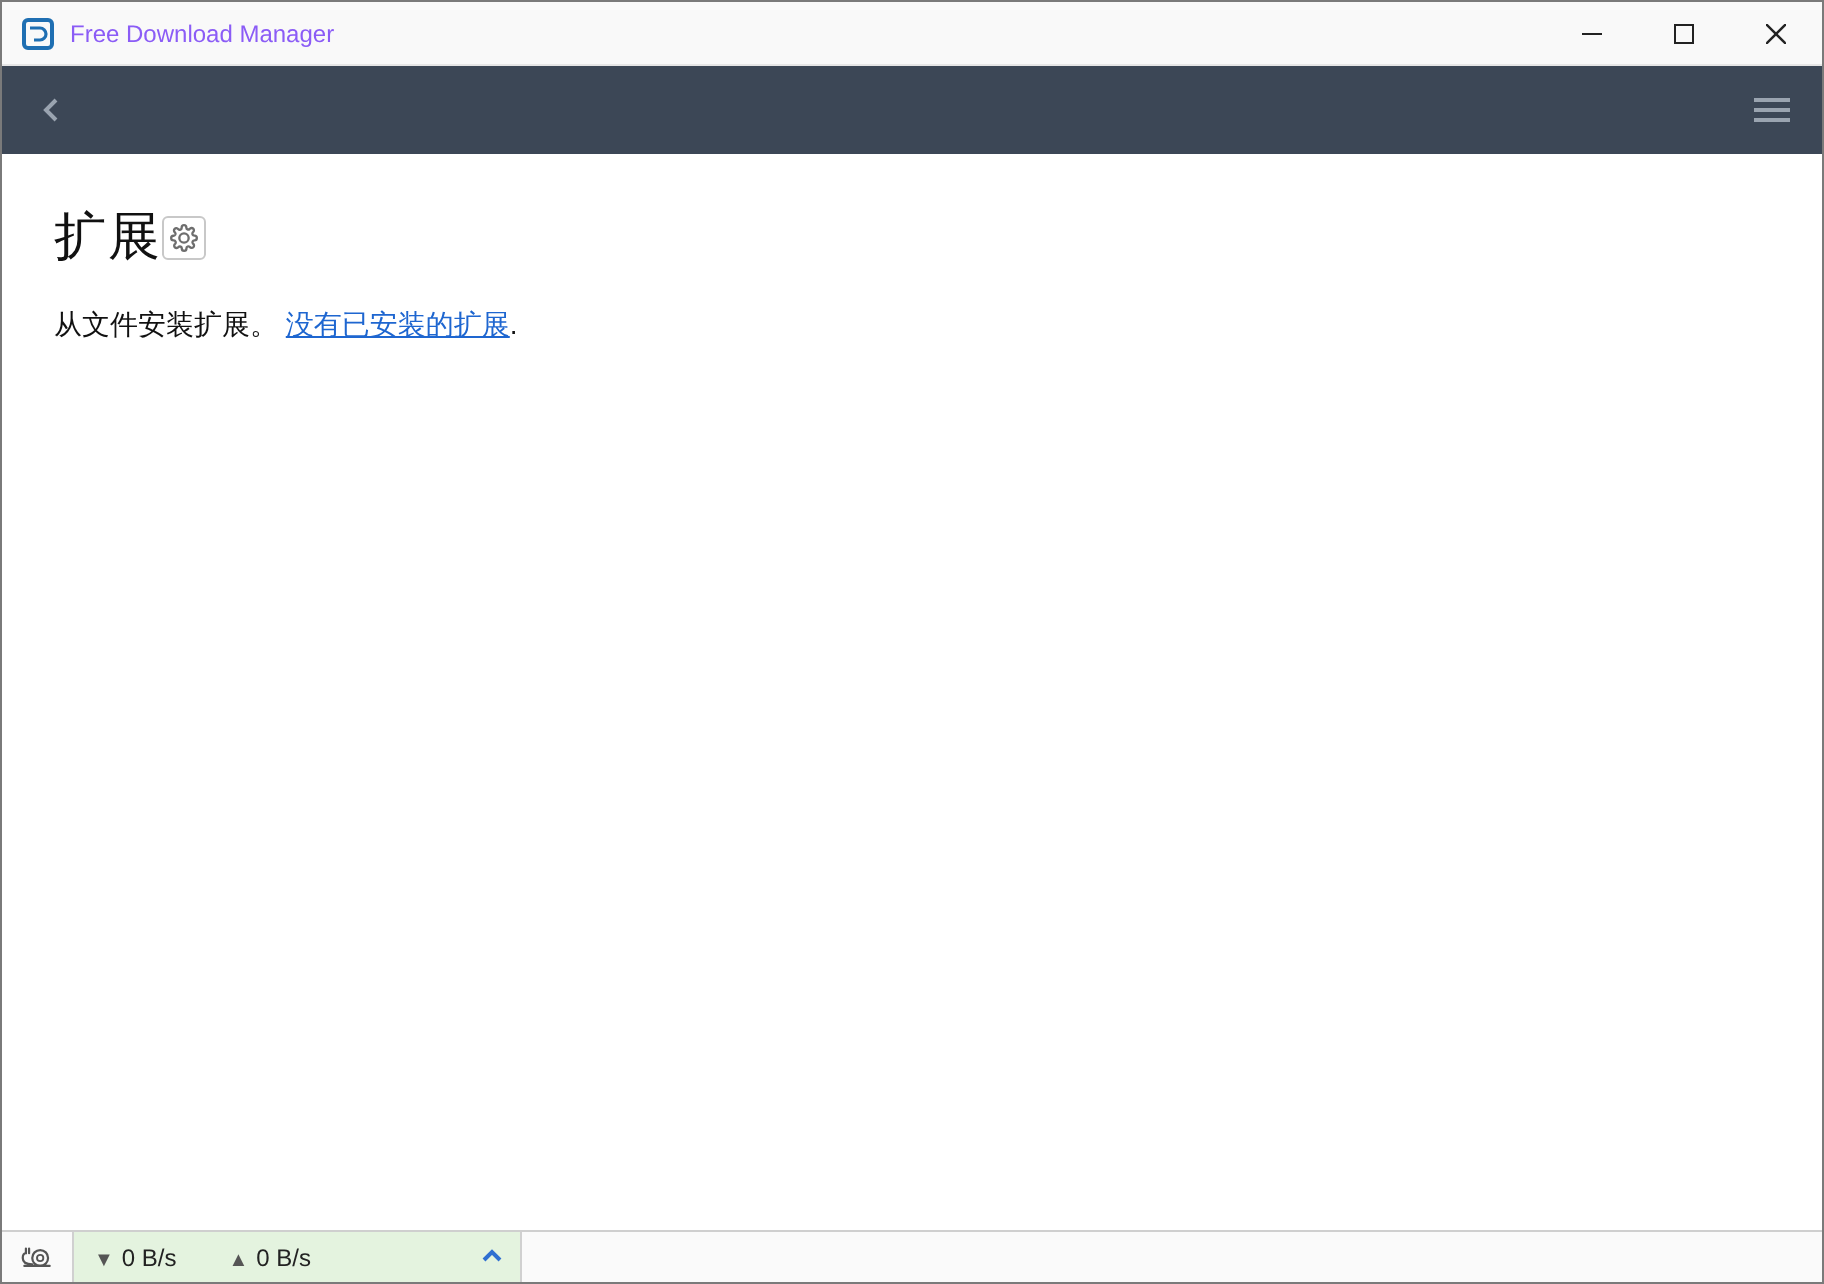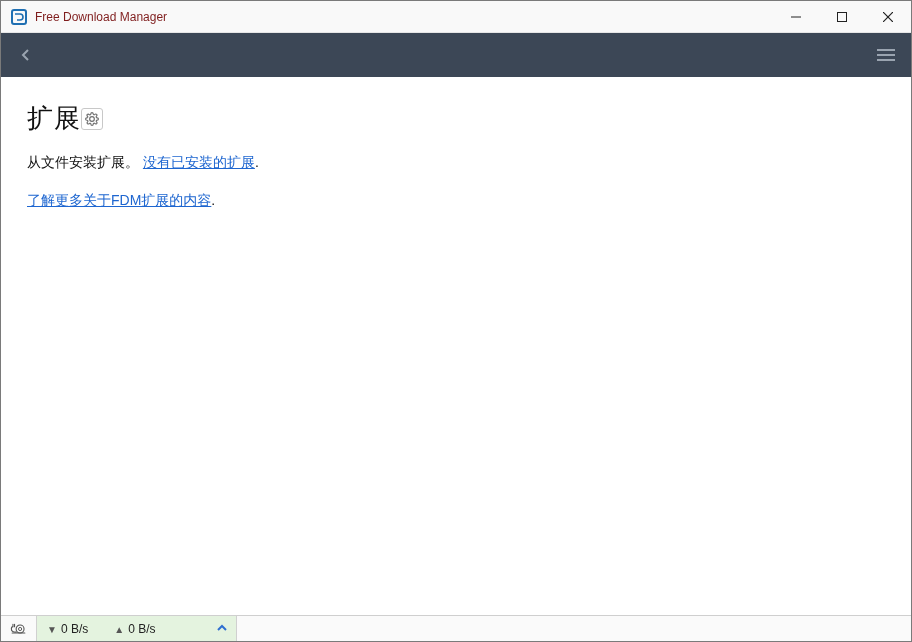--- a/index.html
+++ b/index.html
@@ -1,40 +1,40 @@
 <!DOCTYPE html>
 <html><head>
 <meta charset="utf-8">
 <style>
   * { box-sizing: border-box; margin: 0; padding: 0; }
   html, body { width: 912px; height: 642px; font-family: "Segoe UI", "Microsoft YaHei", sans-serif; overflow: hidden; background: #fff; }
   .window { width: 912px; height: 642px; border: 1px solid #7a7a7a; display: flex; flex-direction: column; background: #fff; }
   
   .titlebar { height: 32px; display: flex; align-items: center; background: #f9f9f9; border-bottom: 1px solid #e6e6e6; }
   .titlebar .app-icon { width: 16px; height: 16px; margin-left: 10px; display: flex; align-items: center; justify-content: center; }
-  .titlebar .title-text { margin-left: 8px; font-size: 12px; color: #7f1d1d; }
+  .titlebar .title-text { margin-left: 8px; font-size: 12px; color: #8b5cf6; }
   .titlebar .spacer { flex: 1; }
   .win-btn { width: 46px; height: 32px; display: flex; align-items: center; justify-content: center; color: #222; }
   .win-btn svg { display: block; }
   
   .toolbar { height: 44px; background: #3c4756; display: flex; align-items: center; justify-content: space-between; padding: 0 10px; }
   .tb-btn { width: 30px; height: 30px; display: flex; align-items: center; justify-content: center; color: #9aa4b0; }
   
   .content { flex: 1; padding: 24px 26px; color: #111; font-size: 14px; }
   .heading-row { display: flex; align-items: center; gap: 0; margin-bottom: 18px; }
   .heading-row h1 { font-size: 26px; font-weight: 400; letter-spacing: 1px; }
   .gear-box { width: 22px; height: 22px; border: 1px solid #c8c8c8; border-radius: 3px; display: flex; align-items: center; justify-content: center; color: #6e6e6e; }
   .para { margin-bottom: 20px; }
   .link { color: #1e66d0; text-decoration: underline; cursor: pointer; }
   .punct { color: #111; }
   
   .statusbar { height: 26px; border-top: 1px solid #cfcfcf; display: flex; align-items: stretch; background: #fafafa; font-size: 12px; }
   .sb-cell { display: flex; align-items: center; padding: 0 8px; border-right: 1px solid #d0d0d0; }
   .sb-snail { width: 36px; justify-content: center; color: #555; }
-  .sb-speed { background: #e4f3df; width: 200px; display: flex; align-items: center; justify-content: flex-start; gap: 26px; padding: 0 10px; position: relative; }
+  .sb-speed { background: #e4f3df; width: 224px; display: flex; align-items: center; justify-content: flex-start; gap: 26px; padding: 0 10px; position: relative; }
   .sb-speed .dl, .sb-speed .ul { color: #222; }
   .tri-down { color: #555; margin-right: 4px; font-size: 10px; }
   .tri-up { color: #555; margin-right: 4px; font-size: 10px; }
   .sb-chevron { color: #2f6fd1; position: absolute; right: 8px; }
 </style>
 </head>
 <body>
 
 <div class="window">
 
@@ -89,23 +89,20 @@
           <path fill="none" stroke="#6e6e6e" stroke-width="2" d="M19.4 15a1.7 1.7 0 0 0 .3 1.8l.1.1a2 2 0 1 1-2.8 2.8l-.1-.1a1.7 1.7 0 0 0-1.8-.3 1.7 1.7 0 0 0-1 1.5V21a2 2 0 0 1-4 0v-.1a1.7 1.7 0 0 0-1-1.5 1.7 1.7 0 0 0-1.8.3l-.1.1a2 2 0 1 1-2.8-2.8l.1-.1a1.7 1.7 0 0 0 .3-1.8 1.7 1.7 0 0 0-1.5-1H3a2 2 0 0 1 0-4h.1a1.7 1.7 0 0 0 1.5-1 1.7 1.7 0 0 0-.3-1.8l-.1-.1a2 2 0 1 1 2.8-2.8l.1.1a1.7 1.7 0 0 0 1.8.3H9a1.7 1.7 0 0 0 1-1.5V3a2 2 0 0 1 4 0v.1a1.7 1.7 0 0 0 1 1.5 1.7 1.7 0 0 0 1.8-.3l.1-.1a2 2 0 1 1 2.8 2.8l-.1.1a1.7 1.7 0 0 0-.3 1.8V9a1.7 1.7 0 0 0 1.5 1H21a2 2 0 0 1 0 4h-.1a1.7 1.7 0 0 0-1.5 1z"></path>
         </svg>
       </div>
     </div>
 
     <p class="para">
       <span>从文件安装扩展。 </span>
       <span class="link">没有已安装的扩展</span><span class="punct">.</span>
     </p>
 
-    <p class="para">
-      <span class="link">了解更多关于FDM扩展的内容</span><span class="punct">.</span>
-    </p>
   </div>
 
   <div class="statusbar">
     <div class="sb-cell sb-snail">
       <svg width="20" height="14" viewBox="0 0 24 16">
         <circle cx="14" cy="8" r="5" fill="none" stroke="#555" stroke-width="1.4"></circle>
         <circle cx="14" cy="8" r="2" fill="none" stroke="#555" stroke-width="1.2"></circle>
         <path d="M9 12 Q3 12 3 8 Q3 5 5 5 L5 2 M7 5 L7 2" fill="none" stroke="#555" stroke-width="1.4" stroke-linecap="round"></path>
         <path d="M4 13 H20" stroke="#555" stroke-width="1.4" stroke-linecap="round"></path>
       </svg>

